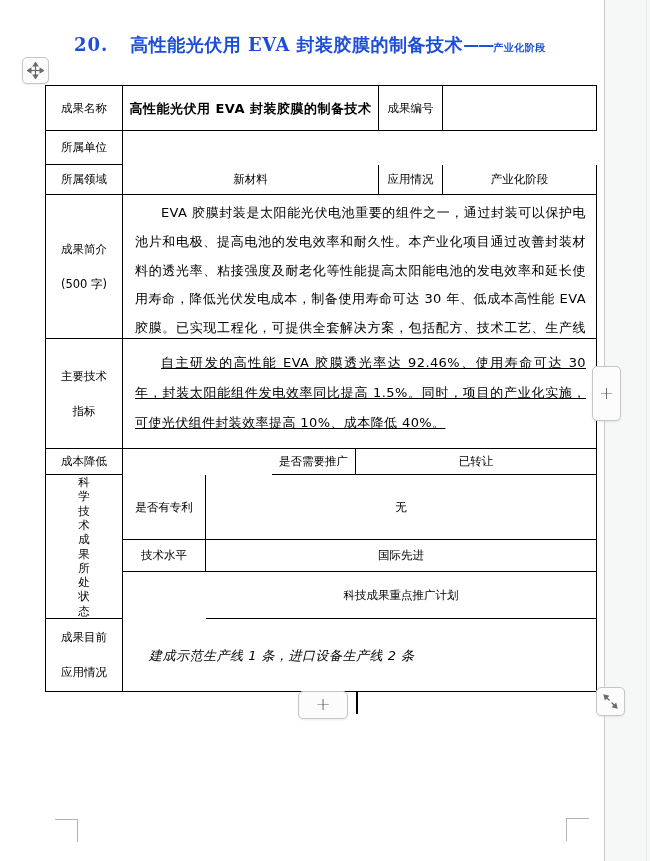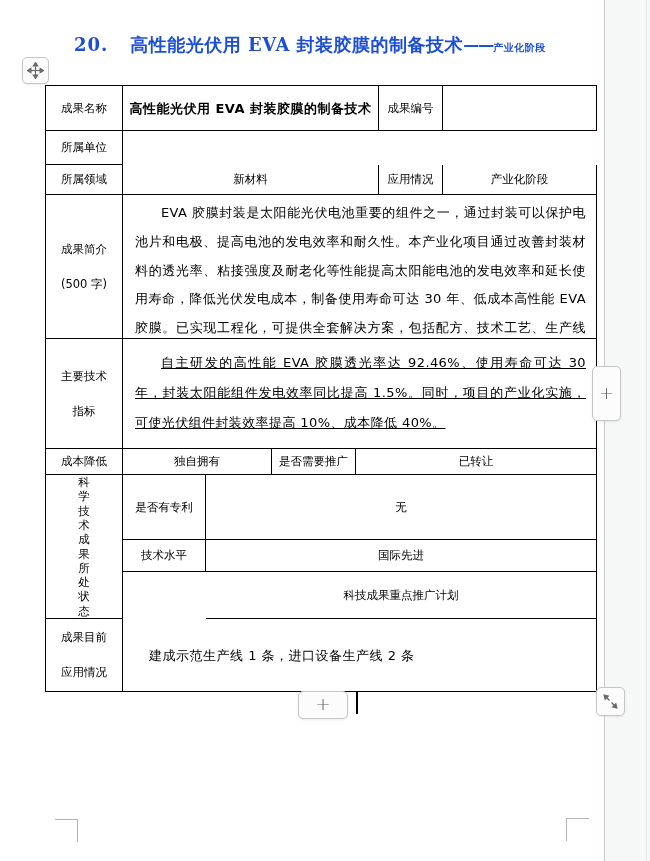--- a/index.html
+++ b/index.html
@@ -32,21 +32,21 @@
     display:flex;align-items:center;justify-content:center;text-align:center;
     font-size:11.5px;line-height:15px;padding:2px 4px;overflow:hidden;}
   .cell.stack{flex-direction:column;gap:18px;line-height:17px;}
   .cell.strong{font-size:13px;font-weight:600;letter-spacing:0.5px;}
   .cell.mid{font-size:12px;letter-spacing:1px;}
   .cell.para{display:block;text-align:justify;font-size:13px;line-height:28.8px;
     padding:4px 10px 4px 12px;text-indent:2em;letter-spacing:0.4px;}
   .cell.para2{display:block;text-align:justify;font-size:13px;line-height:30px;
     padding:9px 10px 4px 12px;text-indent:2em;letter-spacing:0.4px;text-decoration:underline;}
   .cell.vertical span{display:block;width:13px;word-break:break-all;line-height:14.3px;font-size:11.5px;}
-  .cell.appval{justify-content:flex-start;font-size:13px;letter-spacing:0.5px;padding-left:26px;text-align:left;}
+  .cell.appval{justify-content:flex-start;font-size:13px;letter-spacing:0.5px;padding-left:26px;text-align:left;font-style:italic;}
 
   
   .ctrl-btn{position:absolute;background:#fcfcfc;border:1px solid #c6c6c6;border-radius:5px;
     display:flex;align-items:center;justify-content:center;color:#5c5c5c;
     box-shadow:0 1px 2px rgba(0,0,0,0.08);z-index:5;cursor:pointer;}
   .ctrl-btn .plus{font-size:18px;font-weight:300;line-height:1;margin-top:-2px;}
   .move-handle{left:22px;top:57px;width:25px;height:25px;}
   .add-col-btn{left:592px;top:366px;width:27px;height:53px;}
   .add-row-btn{left:298px;top:691px;width:48px;height:26px;}
   .resize-handle{left:596px;top:687px;width:27px;height:27px;}
@@ -110,21 +110,20 @@
     </div>
     <div class="cell para" style="grid-area:4/2/5/8">EVA 胶膜封装是太阳能光伏电池重要的组件之一，通过封装可以保护电池片和电极、提高电池的发电效率和耐久性。本产业化项目通过改善封装材料的透光率、粘接强度及耐老化等性能提高太阳能电池的发电效率和延长使用寿命，降低光伏发电成本，制备使用寿命可达 30 年、低成本高性能 EVA 胶膜。已实现工程化，可提供全套解决方案，包括配方、技术工艺、生产线设备定制等全套技术。</div>
 
     <div class="cell stack" style="grid-area:5/1/6/2">
       <span>主要技术</span>
       <span>指标</span>
     </div>
     <div class="cell para2" style="grid-area:5/2/6/8">自主研发的高性能 EVA 胶膜透光率达 92.46%、使用寿命可达 30 年，封装太阳能组件发电效率同比提高 1.5%。同时，项目的产业化实施，可使光伏组件封装效率提高 10%、成本降低 40%。</div>
 
     <div class="cell" style="grid-area:6/1/7/2">成本降低</div>
-    <div class="cell" style="grid-area:6/2/7/4">独自拥有</div>
     <div class="cell" style="grid-area:6/4/7/5">是否需要推广</div>
     <div class="cell" style="grid-area:6/5/7/8">已转让</div>
 
     <div class="cell vertical" style="grid-area:7/1/10/2">
       <span>科学技术成果所处状态</span>
     </div>
     <div class="cell" style="grid-area:7/2/8/3">是否有专利</div>
     <div class="cell" style="grid-area:7/3/8/8">无</div>
     <div class="cell" style="grid-area:8/2/9/3">技术水平</div>
     <div class="cell" style="grid-area:8/3/9/8">国际先进</div>

